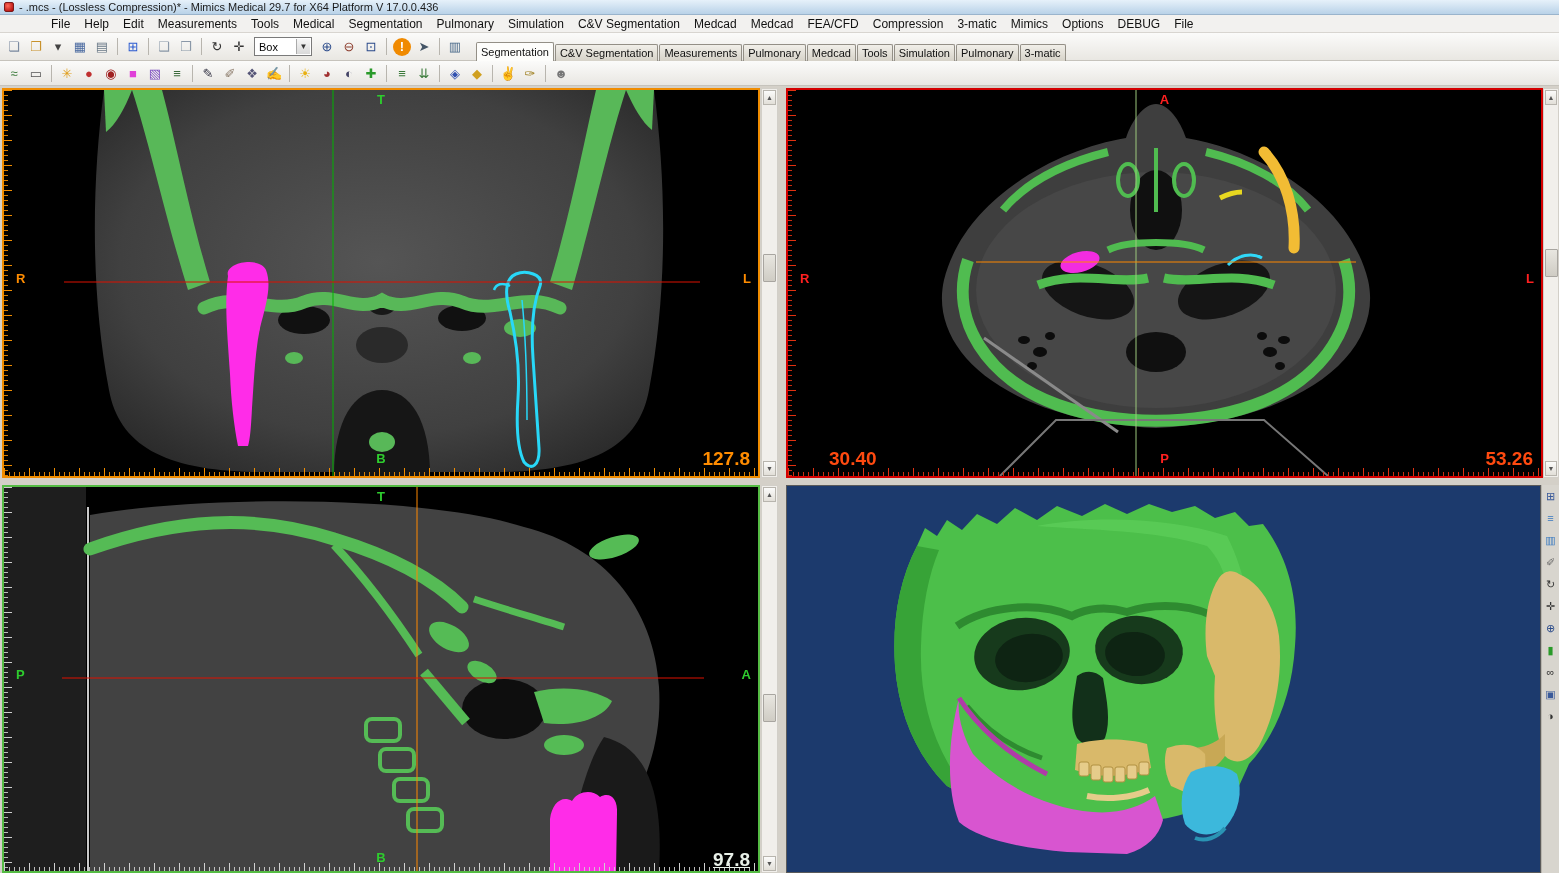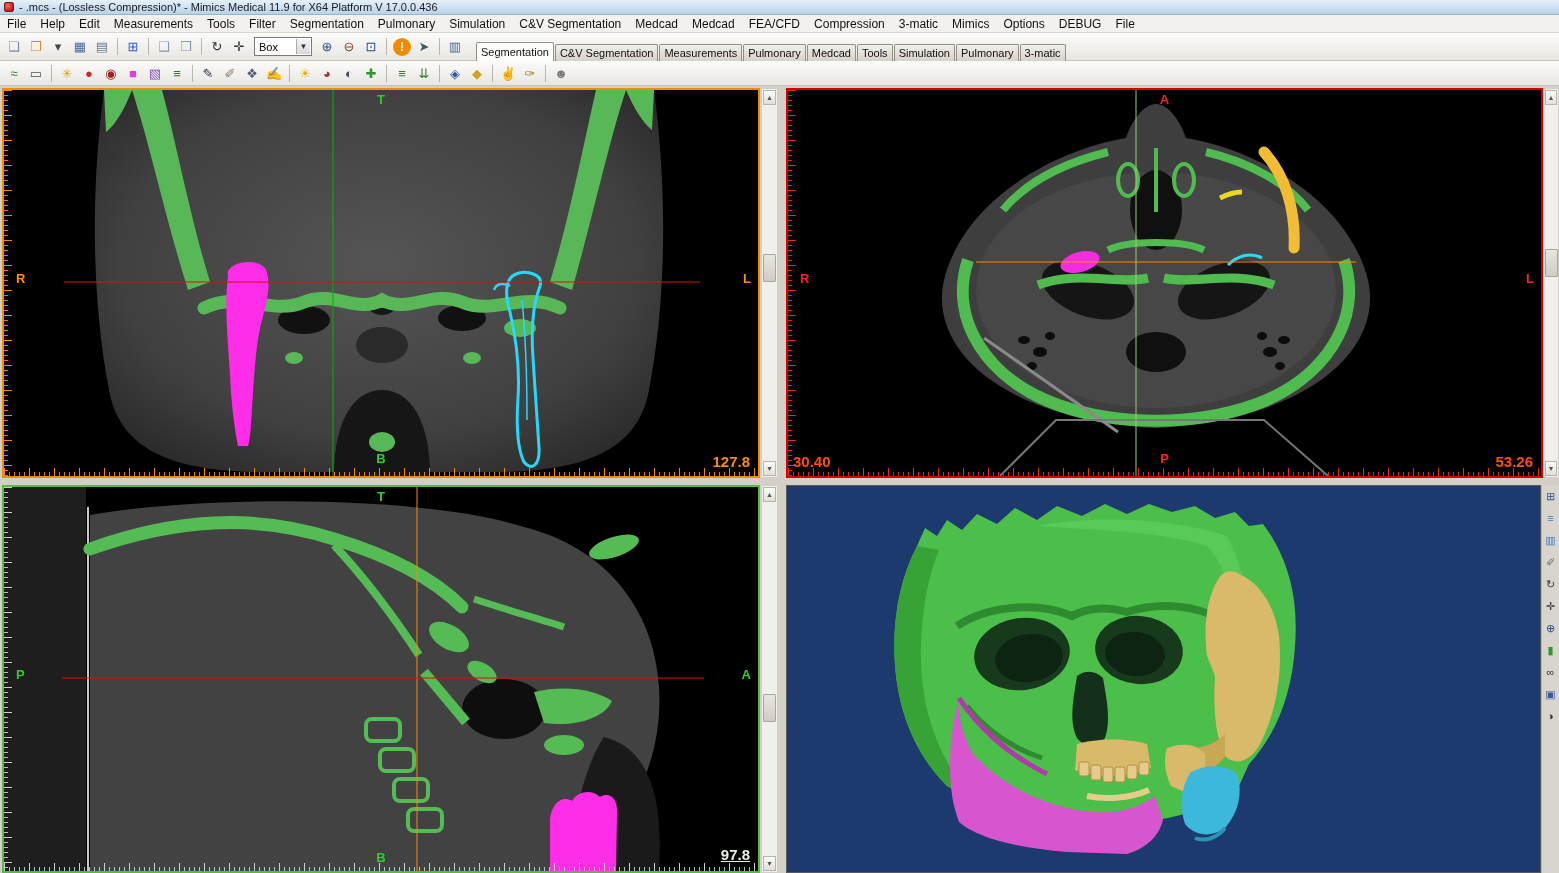--- a/index.html
+++ b/index.html
@@ -15,21 +15,21 @@
   .titlebar {
     height:15px; display:flex; align-items:center; gap:5px; padding-left:4px;
     background:linear-gradient(#e6f1fa,#b9d2e8);
     font-size:11px; color:#1a1a1a; border-bottom:1px solid #9ab4cc;
   }
   .app-icon { width:10px; height:10px; border-radius:2px;
     background:radial-gradient(circle at 35% 35%, #ff6a5a, #a80000);
     border:1px solid #7a1a1a; flex:0 0 auto; }
   .menubar {
     height:18px; display:flex; align-items:center;
-    background:#f2f1ef; border-bottom:1px solid #d8d5d0; font-size:12px; color:#111;
+    background:#f2f1ef; border-bottom:1px solid #d8d5d0; font-size:12px; color:#111;padding-left:44px;
   }
   .menu-item { padding:1px 7px; cursor:default; white-space:nowrap; }
 
   .toolbar {
     display:flex; align-items:center; padding:0 3px;
     background:linear-gradient(#fbfbfa,#e9e7e2);
     border-bottom:1px solid #c6c3bc;
   }
   .toolbar1 { height:28px; }
   .toolbar2 { height:25px; }
@@ -83,25 +83,25 @@
 
   .olabel { position:absolute; font-weight:bold; font-size:13px; z-index:5; }
   .lbl-top    { top:2px; left:50%; transform:translateX(-50%); }
   .lbl-bottom { bottom:10px; left:50%; transform:translateX(-50%); }
   .lbl-left   { left:12px; top:47%; }
   .lbl-right  { right:7px; top:47%; }
   .green-lbl  { color:var(--green_label); }
   .orange-lbl { color:var(--orange_label); }
   .red-lbl    { color:var(--red_label); }
 
-  .slice-val { position:absolute; font-weight:bold; font-size:15px; z-index:5; }
+  .slice-val { position:absolute; font-weight:bold; font-size:19px; z-index:5; }
   .val-br { right:8px; bottom:6px; }
   .val-bl { left:5px;  bottom:6px; }
   .orange-val { color:var(--orange_value); }
-  .red-val    { color:var(--red_value); }
+  .red-val    { color:var(--red_value);margin-left:36px; }
   .white-val  { color:var(--white_value); }
 
   
   .vscroll { position:absolute; width:17px; background:#f1efeb; border:1px solid #d2cfc8; }
   .sb-arrow { position:absolute; left:1px; right:1px; height:15px;
     background:linear-gradient(#fbfbfa,#e2dfd8); border:1px solid #b8b5ae;
     display:flex; align-items:center; justify-content:center; font-size:7px; color:#555; }
   .sb-arrow.up { top:1px; } .sb-arrow.up::before { content:"▲"; }
   .sb-arrow.down { bottom:1px; } .sb-arrow.down::before { content:"▼"; }
   .sb-thumb { position:absolute; left:1px; width:13px; height:28px;
@@ -111,36 +111,36 @@
   .strip3d { position:absolute; left:1541px; top:485px; width:18px; height:388px;
     background:#d8d5ce; border-left:1px solid #b8b5ae;
     display:flex; flex-direction:column; align-items:center; padding-top:3px; gap:6px; }
   .strip3d .tbtn { width:16px; height:16px; font-size:11px; }
 </style>
 </head>
 <body>
 
 <div class="titlebar">
   <span class="app-icon"></span>
-  <span>- .mcs -  (Lossless Compression)* - Mimics Medical 11.9 for X64 Platform V 17.0.0.436</span>
+  <span>- .mcs -  (Lossless Compression)* - Mimics Medical 29.7 for X64 Platform V 17.0.0.436</span>
 </div>
 
 <div class="menubar">
 
     <span class="menu-item">File</span>
 
     <span class="menu-item">Help</span>
 
     <span class="menu-item">Edit</span>
 
     <span class="menu-item">Measurements</span>
 
     <span class="menu-item">Tools</span>
 
-    <span class="menu-item">Filter</span>
+    <span class="menu-item">Medical</span>
 
     <span class="menu-item">Segmentation</span>
 
     <span class="menu-item">Pulmonary</span>
 
     <span class="menu-item">Simulation</span>
 
     <span class="menu-item">C&amp;V Segmentation</span>
 
     <span class="menu-item">Medcad</span>
@@ -419,21 +419,21 @@
     <path d="M546,384 L546,332 C548,316 558,308 568,314 C574,304 588,302 596,310 C606,304 614,312 613,326 L612,384 Z" fill="#ff2ce8"></path>
     <line x1="413" y1="0" x2="413" y2="384" stroke="#ff8800" stroke-width="1"></line>
     <line x1="58" y1="191" x2="700" y2="191" stroke="#dd1000" stroke-width="1"></line>
   </svg>
   <div class="ruler-v"></div>
   <div class="ruler-h"></div>
   <div class="olabel green-lbl lbl-top">T</div>
   <div class="olabel green-lbl lbl-bottom" style="bottom:6px;">B</div>
   <div class="olabel green-lbl lbl-left">P</div>
   <div class="olabel green-lbl lbl-right">A</div>
-  <div class="slice-val white-val val-br" style="bottom:8px;text-decoration:underline;">97.8</div>
+  <div class="slice-val white-val val-br" style="bottom:0;text-decoration:underline;">97.8</div>
 </div>
 <div class="vscroll" style="left:761px;top:485px;height:388px;">
   <div class="sb-arrow up"></div>
   <div class="sb-thumb" style="top:208px;"></div>
   <div class="sb-arrow down"></div>
 </div>
 
 <div class="vp vp-3d">
   <svg viewBox="0 0 753 386" preserveAspectRatio="none">
     <rect width="753" height="386" fill="#1c3a6d"></rect>

